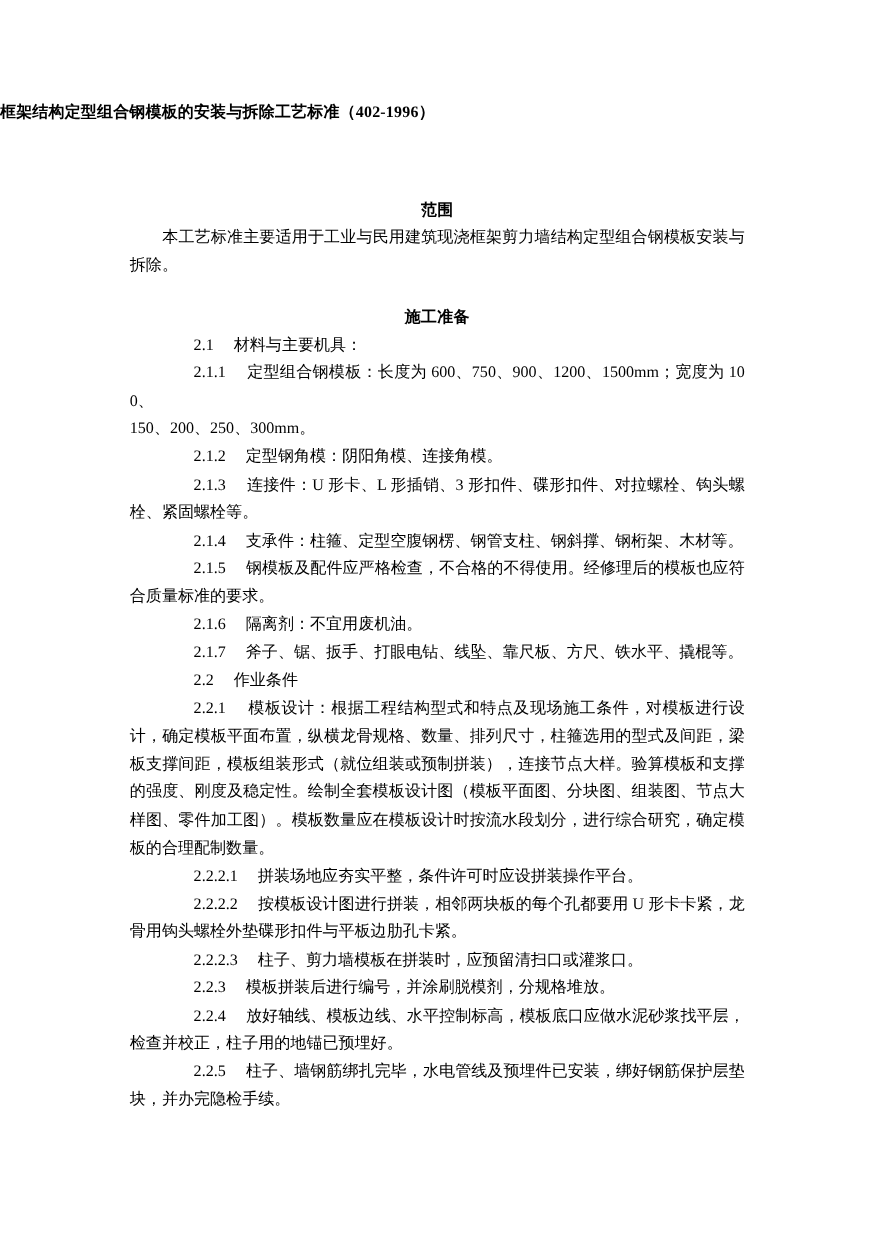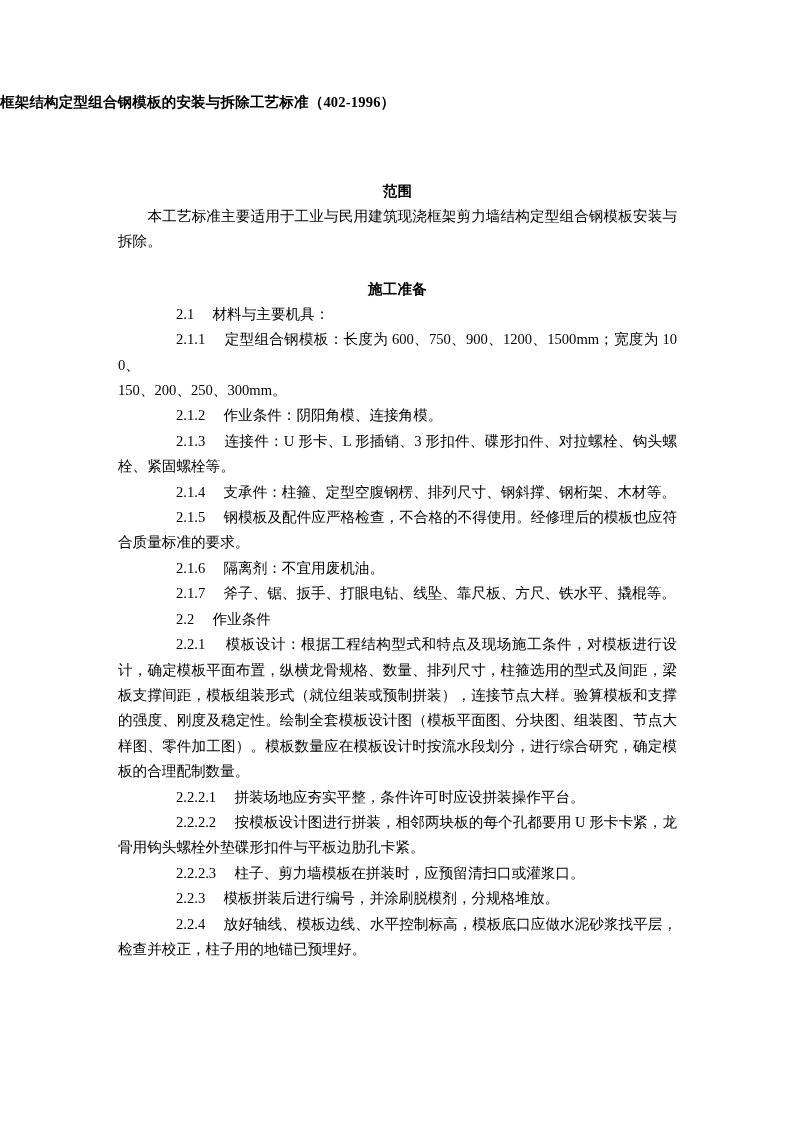--- a/index.html
+++ b/index.html
@@ -100,29 +100,29 @@
     </div>
 
     <div class="para indent-num">
       <span class="nbs">2.1.1</span><span class="nbs">     </span><span>定型组合钢模板：长度为 600、750、900、1200、1500mm；宽度为 100、</span>
     </div>
     <div class="para">
       <span>150、200、250、300mm。</span>
     </div>
 
     <div class="para indent-num">
-      <span class="nbs">2.1.2</span><span class="nbs">     </span><span>作业条件：阴阳角模、连接角模。</span>
+      <span class="nbs">2.1.2</span><span class="nbs">     </span><span>定型钢角模：阴阳角模、连接角模。</span>
     </div>
 
     <div class="para indent-num">
       <span class="nbs">2.1.3</span><span class="nbs">     </span><span>连接件：U 形卡、L 形插销、3 形扣件、碟形扣件、对拉螺栓、钩头螺栓、紧固螺栓等。</span>
     </div>
 
     <div class="para indent-num">
-      <span class="nbs">2.1.4</span><span class="nbs">     </span><span>支承件：柱箍、定型空腹钢楞、排列尺寸、钢斜撑、钢桁架、木材等。</span>
+      <span class="nbs">2.1.4</span><span class="nbs">     </span><span>支承件：柱箍、定型空腹钢楞、钢管支柱、钢斜撑、钢桁架、木材等。</span>
     </div>
 
     <div class="para indent-num">
       <span class="nbs">2.1.5</span><span class="nbs">     </span><span>钢模板及配件应严格检查，不合格的不得使用。经修理后的模板也应符合质量标准的要求。</span>
     </div>
 
     <div class="para indent-num">
       <span class="nbs">2.1.6</span><span class="nbs">     </span><span>隔离剂：不宜用废机油。</span>
     </div>
 
@@ -152,15 +152,18 @@
     </div>
 
     <div class="para indent-num">
       <span class="nbs">2.2.3</span><span class="nbs">     </span><span>模板拼装后进行编号，并涂刷脱模剂，分规格堆放。</span>
     </div>
 
     <div class="para indent-num">
       <span class="nbs">2.2.4</span><span class="nbs">     </span><span>放好轴线、模板边线、水平控制标高，模板底口应做水泥砂浆找平层，检查并校正，柱子用的地锚已预埋好。</span>
     </div>
 
+    <div class="para indent-num">
+      <span class="nbs">2.2.5</span><span class="nbs">     </span><span>柱子、墙钢筋绑扎完毕，水电管线及预埋件已安装，绑好钢筋保护层垫块，并办完隐检手续。</span>
+    </div>
 
   </div>
 </div>
 
 </body></html>

